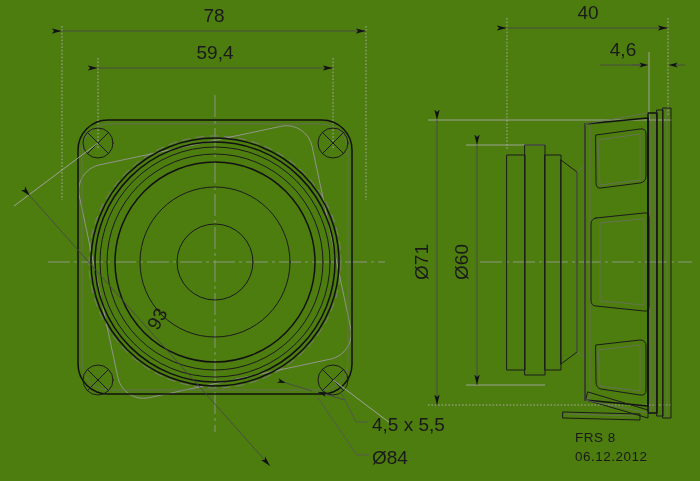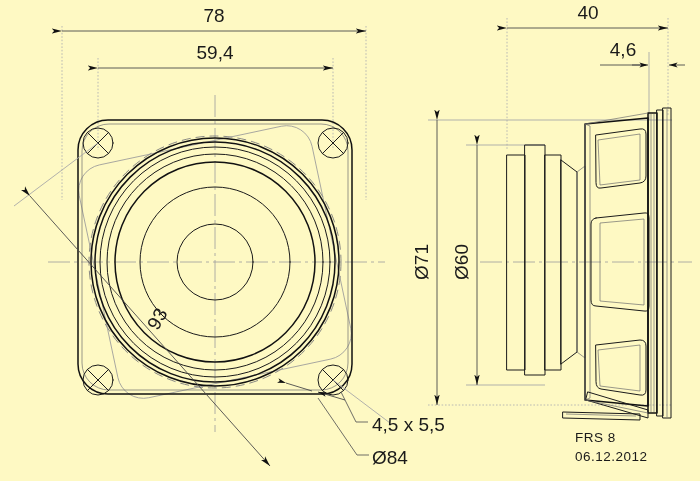--- a/index.html
+++ b/index.html
@@ -1,18 +1,18 @@
 <!DOCTYPE html>
 <html><head>
 <meta charset="utf-8">
 <style>
   html,body{margin:0;padding:0;background:#ffffff;}
   body{width:700px;height:481px;overflow:hidden;
        font-family:"Liberation Sans",sans-serif;}
-  #sheet{position:relative;width:700px;height:481px;background:#fef9c3;}
+  #sheet{position:relative;width:700px;height:481px;background:#4d7c0f;}
   svg{display:block;}
   .dimtext{font-family:"Liberation Sans",sans-serif;font-size:19px;fill:#1a1a1a;}
   .titletext{font-family:"Liberation Sans",sans-serif;font-size:13.5px;fill:#1a1a1a;letter-spacing:0.5px;}
   .obj{fill:none;stroke:#111111;stroke-width:1.5;stroke-linejoin:round;stroke-linecap:round;}
   .objthin{fill:none;stroke:#1b1b1b;stroke-width:1;stroke-linejoin:round;stroke-linecap:round;}
   .objhair{fill:none;stroke:#6f6f6f;stroke-width:0.7;}
   .objlight{fill:none;stroke:#9a9a9a;stroke-width:0.8;}
   .dimline{fill:none;stroke:#4a4a4a;stroke-width:0.9;}
   .extline{fill:none;stroke:#b2b2b2;stroke-width:0.9;stroke-dasharray:1.6 1.8;}
   .extsolid{fill:none;stroke:#a8a8a8;stroke-width:0.9;}

